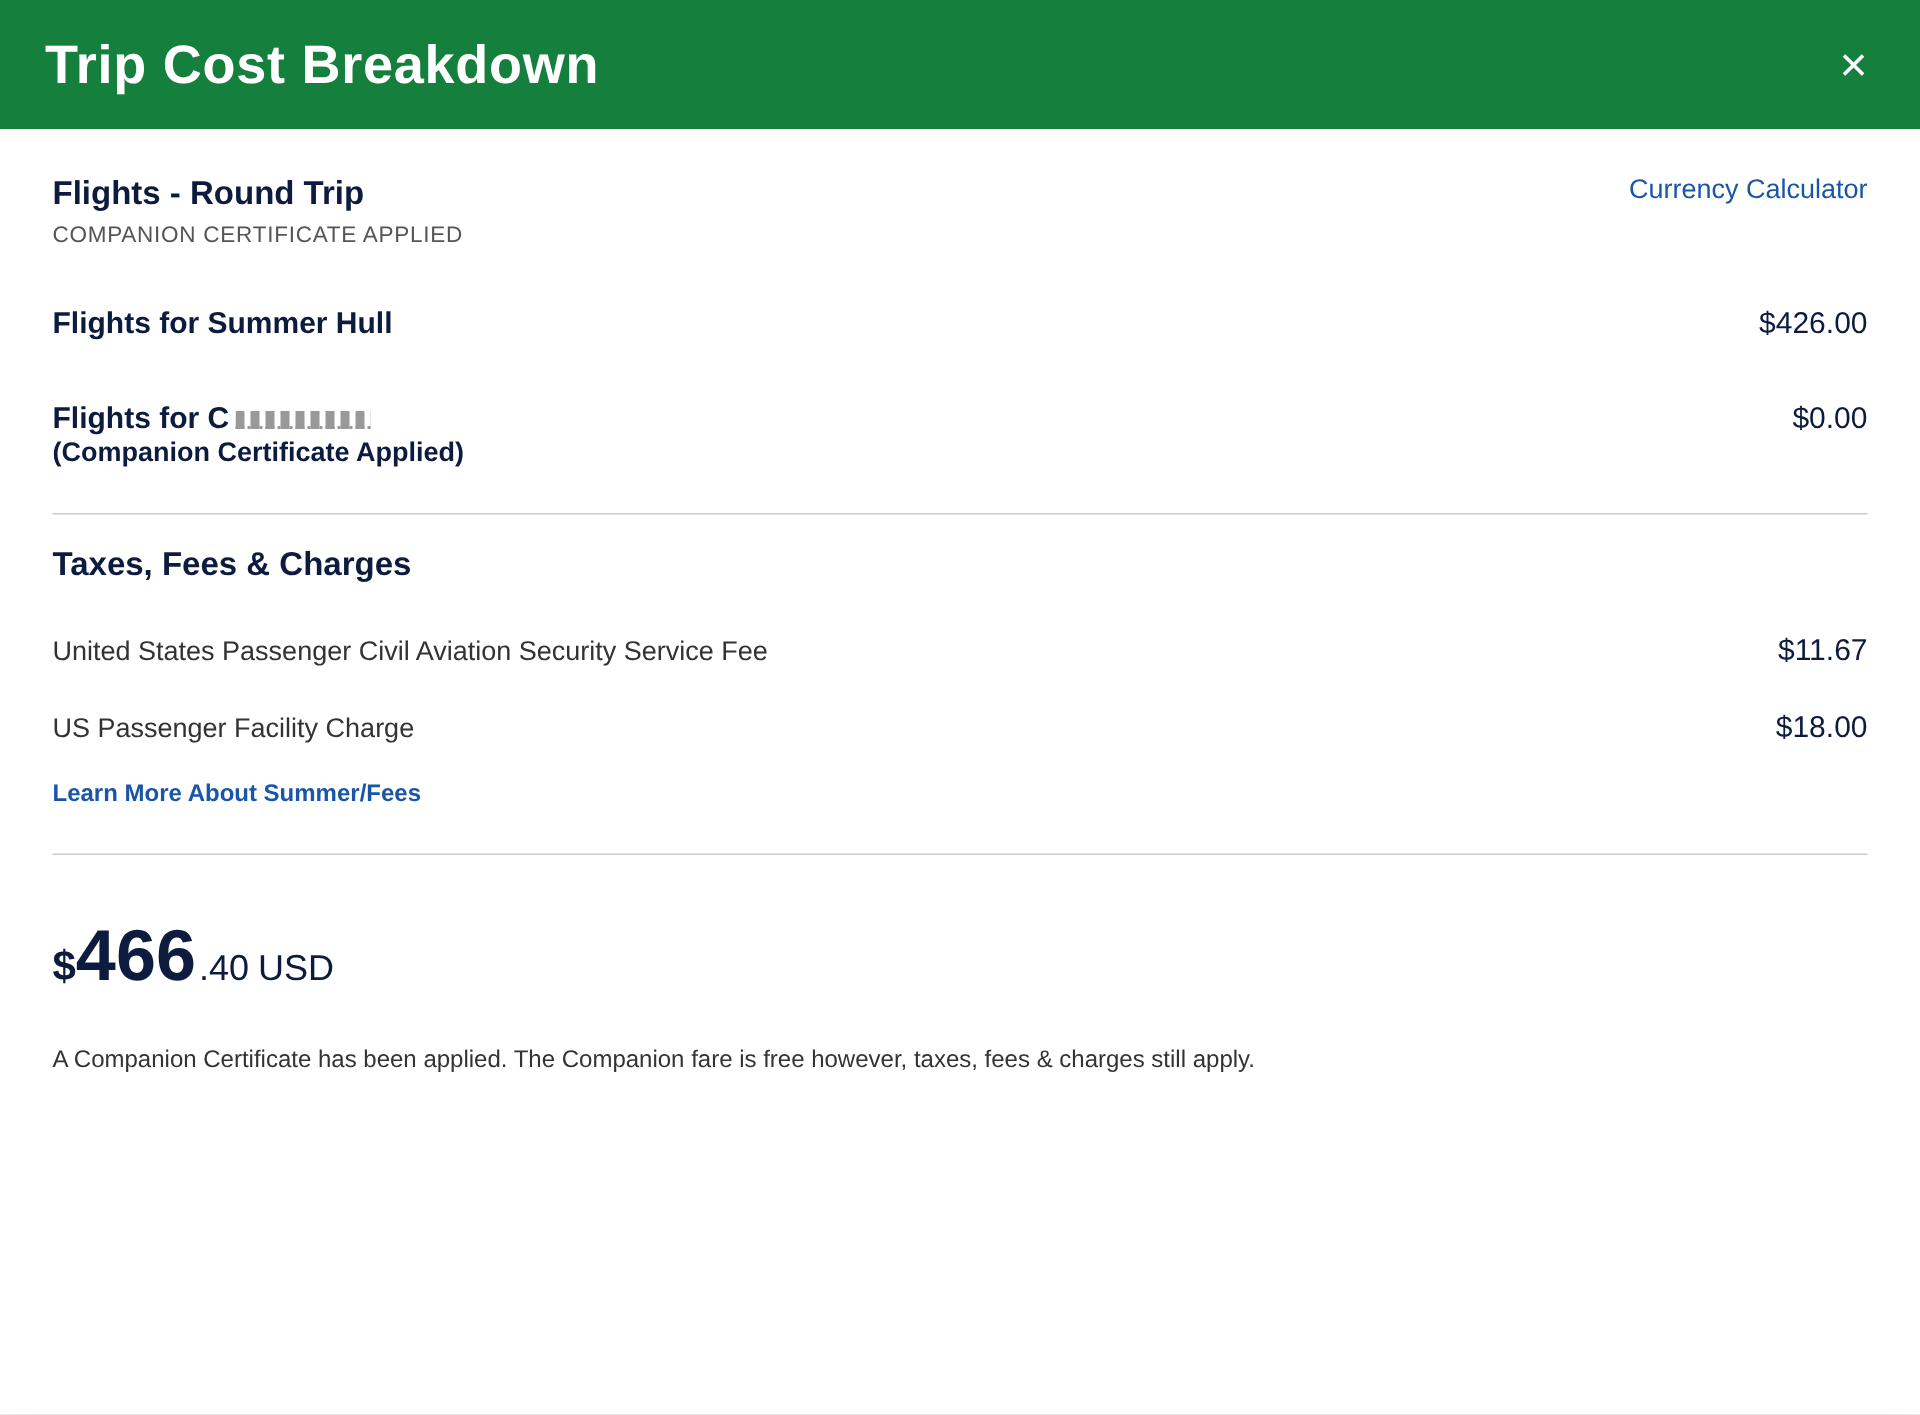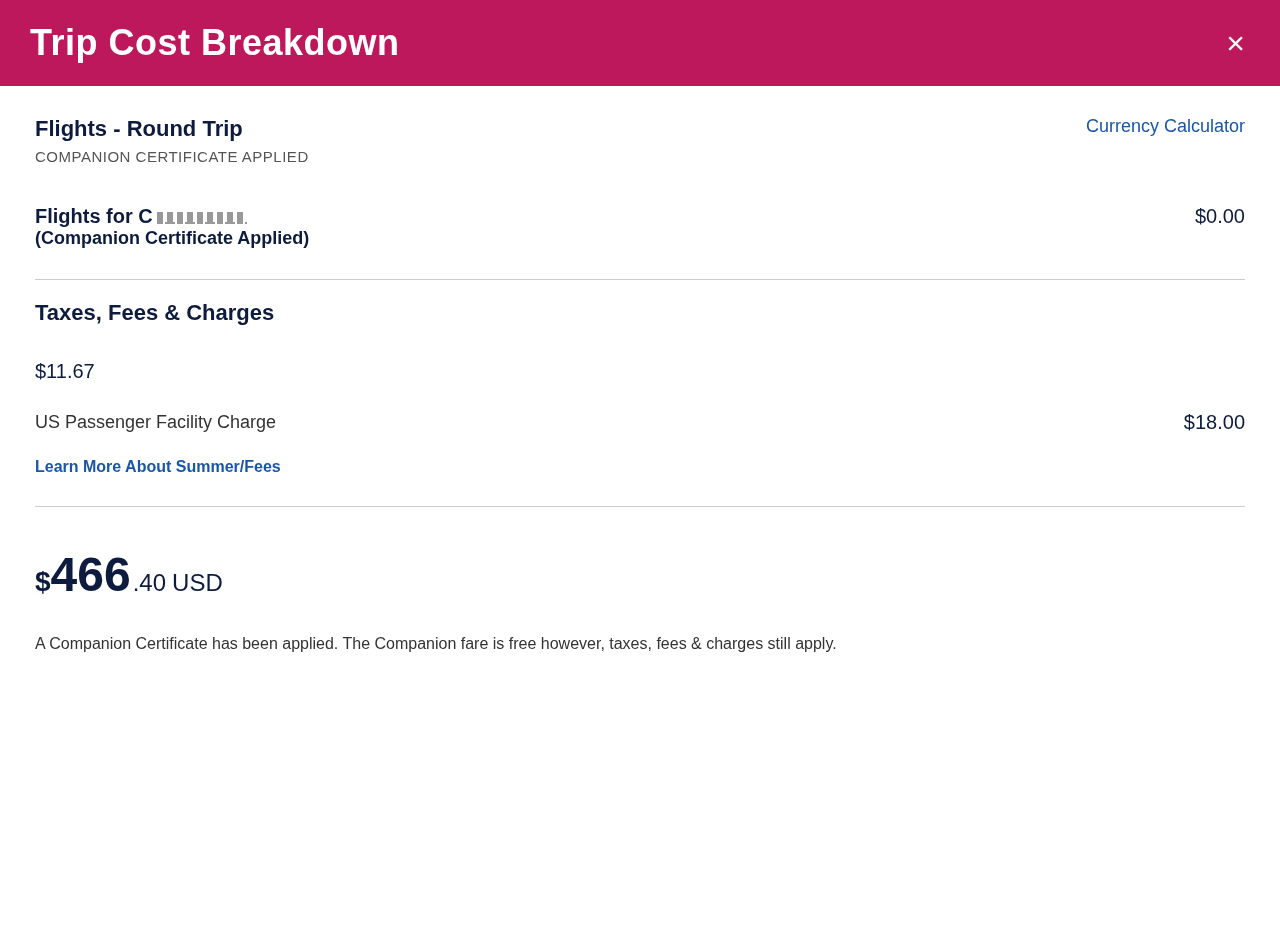--- a/index.html
+++ b/index.html
@@ -20,21 +20,21 @@
     .modal {
       width: 1280px;
       min-height: 943px;
       background: #ffffff;
       box-shadow: 0 4px 20px rgba(0,0,0,0.3);
       display: flex;
       flex-direction: column;
     }
 
     .modal-header {
-      background: #be185d;
+      background: #15803d;
       padding: 22px 30px;
       display: flex;
       justify-content: space-between;
       align-items: center;
       flex-shrink: 0;
     }
 
     .modal-title {
       color: #ffffff;
       font-size: 36px;
@@ -249,38 +249,43 @@
 
   <div class="modal-body">
 
     <div class="section-header-row">
       <span class="section-title">Flights - Round Trip</span>
       <a class="currency-calculator-link">Currency Calculator</a>
     </div>
 
     <div class="companion-label">COMPANION CERTIFICATE APPLIED</div>
 
+    <div class="flight-row">
+      <span class="flight-name">Flights for Summer Hull</span>
+      <span class="flight-amount">$426.00</span>
+    </div>
 
     <div class="flight-row">
       <div>
         <div class="flight-name-redacted">
           <span>Flights for C</span><span class="redacted-bar"></span>
         </div>
         <div class="flight-companion-note">(Companion Certificate Applied)</div>
       </div>
       <span class="flight-amount">$0.00</span>
     </div>
 
     <hr class="divider">
 
     <div class="taxes-section">
       <div class="taxes-title">Taxes, Fees &amp; Charges</div>
 
       
       <div class="fee-row">
+        <span class="fee-label">United States Passenger Civil Aviation Security Service Fee</span>
         <span class="fee-amount">$11.67</span>
       </div>
 
       
       <div class="fee-row">
         <span class="fee-label">US Passenger Facility Charge</span>
         <span class="fee-amount">$18.00</span>
       </div>
 
       <a class="learn-more-link">Learn More About Summer/Fees</a>

